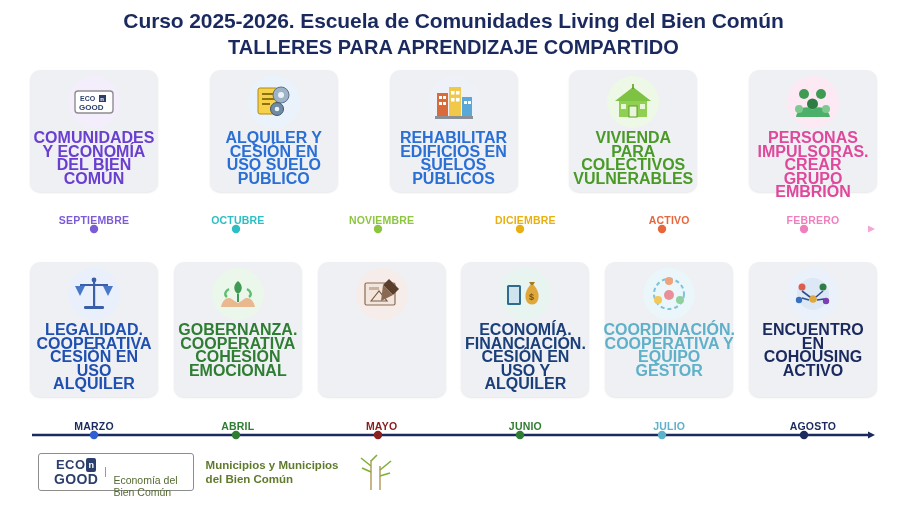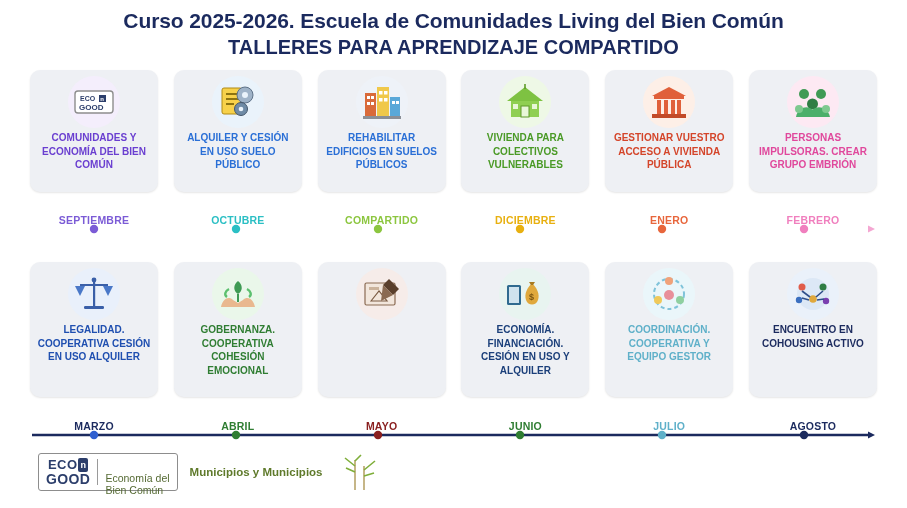--- a/index.html
+++ b/index.html
@@ -64,21 +64,21 @@
     width: 52px; height: 52px;
     border-radius: 50%;
     display: flex; align-items: center; justify-content: center;
     margin-bottom: 3px;
     overflow: hidden;
     flex: none;
   }
   .icon-circle svg { display:block; }
 
   .card-label {
-    font-size: 10px;
+    font-size: 16px;
     font-weight: bold;
     text-align: center;
     line-height: 13.5px;
     padding: 0 2px;
   }
 
   
   .timeline {
     position: absolute;
     left: 30px;
@@ -111,21 +111,21 @@
     position: absolute;
     left: 38px; top: 452px;
     display: flex; align-items: center;
   }
   .logo-box {
     border: 1.5px solid #8d8d8d;
     background: #fff;
     border-radius: 3px;
     display: flex; align-items: stretch;
     height: 38px;
-    padding: 0;
+    padding: 8px;
   }
   .logo-left {
     display: flex; flex-direction: column;
     justify-content: center; align-items: center;
     padding: 0 7px;
   }
   .logo-eco {
     font-size: 13px; font-weight: bold; color: #2c3e6b;
     letter-spacing: 0.4px; line-height: 14px;
   }
@@ -229,34 +229,20 @@
           <rect x="9" y="22" width="28" height="16" fill="#8fcf52"></rect>
           <rect x="19" y="27" width="8" height="11" fill="#e8f7d8" stroke="#5f9a2a" stroke-width="1"></rect>
           <rect x="11" y="25" width="5" height="5" fill="#e8f7d8"></rect>
           <rect x="30" y="25" width="5" height="5" fill="#e8f7d8"></rect>
           <path d="M23 5 L23 10" stroke="#5f9a2a" stroke-width="1.6"></path>
         </svg>
       </div>
       <div class="card-label" style="color:#4a9a26">VIVIENDA PARA COLECTIVOS VULNERABLES</div>
     </div>
 
-    <div class="card card-top">
-      <div class="icon-circle" style="background:#fdefe7">
-        <svg width="46" height="46" viewBox="0 0 46 46">
-          <path d="M23 8 L40 17 L6 17 Z" fill="#e0603a"></path>
-          <rect x="8" y="17" width="30" height="3" fill="#e0603a"></rect>
-          <rect x="11" y="21" width="4" height="14" fill="#e0603a"></rect>
-          <rect x="18" y="21" width="4" height="14" fill="#e0603a"></rect>
-          <rect x="25" y="21" width="4" height="14" fill="#e0603a"></rect>
-          <rect x="31" y="21" width="4" height="14" fill="#e0603a"></rect>
-          <rect x="6" y="35" width="34" height="4" fill="#c24a28"></rect>
-        </svg>
-      </div>
-      <div class="card-label" style="color:#d4452a">GESTIONAR VUESTRO ACCESO A VIVIENDA PÚBLICA</div>
-    </div>
 
     <div class="card card-top">
       <div class="icon-circle" style="background:#fde9f3">
         <svg width="46" height="46" viewBox="0 0 46 46">
           <circle cx="14" cy="15" r="5" fill="#3f9a54"></circle>
           <circle cx="31" cy="15" r="5" fill="#3f9a54"></circle>
           <circle cx="22.5" cy="25" r="5.5" fill="#2f7d44"></circle>
           <path d="M6 38 C8 28 18 26 22.5 31 C27 26 38 28 40 38 Z" fill="#4caf6a"></path>
           <circle cx="9" cy="30" r="4" fill="#7ec98f"></circle>
           <circle cx="36" cy="30" r="4" fill="#7ec98f"></circle>
@@ -264,23 +250,23 @@
       </div>
       <div class="card-label" style="color:#e0489c">PERSONAS IMPULSORAS. CREAR GRUPO EMBRIÓN</div>
     </div>
 
   </div>
 
   <div class="timeline tl-top">
     <div class="months">
       <div class="month" style="color:#7b5bd6">SEPTIEMBRE</div>
       <div class="month" style="color:#2bbfc4">OCTUBRE</div>
-      <div class="month" style="color:#8cc63f">COMPARTIDO</div>
+      <div class="month" style="color:#8cc63f">NOVIEMBRE</div>
       <div class="month" style="color:#e8b010">DICIEMBRE</div>
-      <div class="month" style="color:#e8663c">ENERO</div>
+      <div class="month" style="color:#e8663c">ACTIVO</div>
       <div class="month" style="color:#f07fbe">FEBRERO</div>
     </div>
     <div class="axis">
       <svg width="847" height="10" viewBox="0 0 847 10">
         <defs>
           <linearGradient id="gradTop" x1="0" y1="0" x2="1" y2="0">
             <stop offset="0%" stop-color="#9b7ce0"></stop>
             <stop offset="18%" stop-color="#2bbfc4"></stop>
             <stop offset="36%" stop-color="#8cc63f"></stop>
             <stop offset="54%" stop-color="#e8b010"></stop>
@@ -414,20 +400,21 @@
         <div class="logo-good">GOOD</div>
       </div>
       <div class="logo-div"></div>
       <div class="logo-right">
         <div>Economía del</div>
         <div>Bien Común</div>
       </div>
     </div>
     <div class="footer-text">
       <div>Municipios y Municipios</div>
+      <div>del Bien Común</div>
     </div>
     <div class="bamboo">
       <svg width="46" height="40" viewBox="0 0 46 40">
         <line x1="18" y1="38" x2="18" y2="8" stroke="#b8a46a" stroke-width="1.6"></line>
         <line x1="27" y1="38" x2="27" y2="14" stroke="#b8a46a" stroke-width="1.6"></line>
         <path d="M18 14 L8 6 M18 20 L9 16 M27 18 L38 9 M27 24 L37 21 M18 9 L24 3" stroke="#7fae3a" stroke-width="1.6" fill="none"></path>
       </svg>
     </div>
   </div>
 

